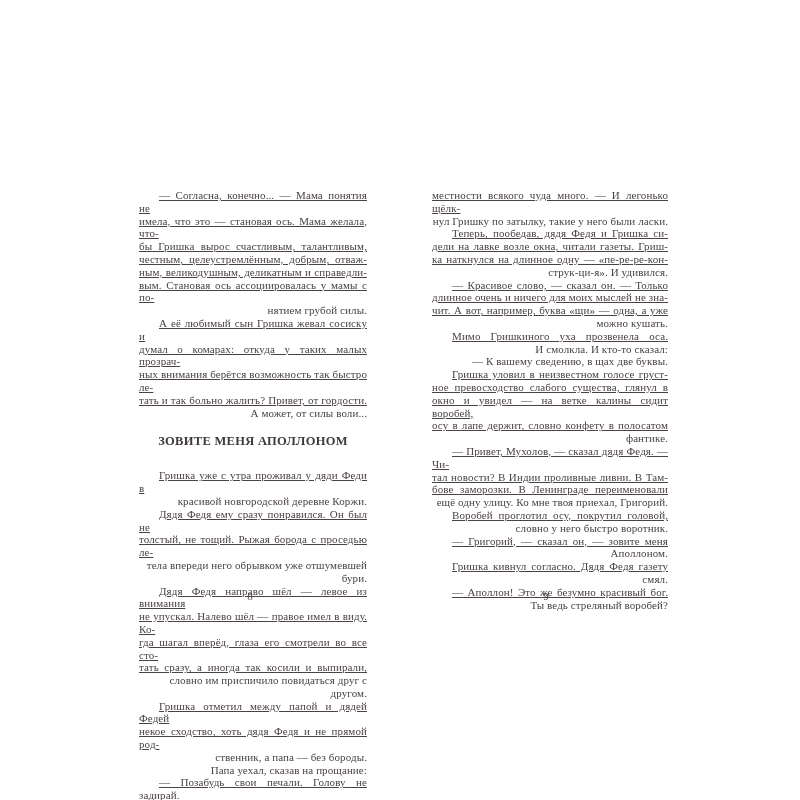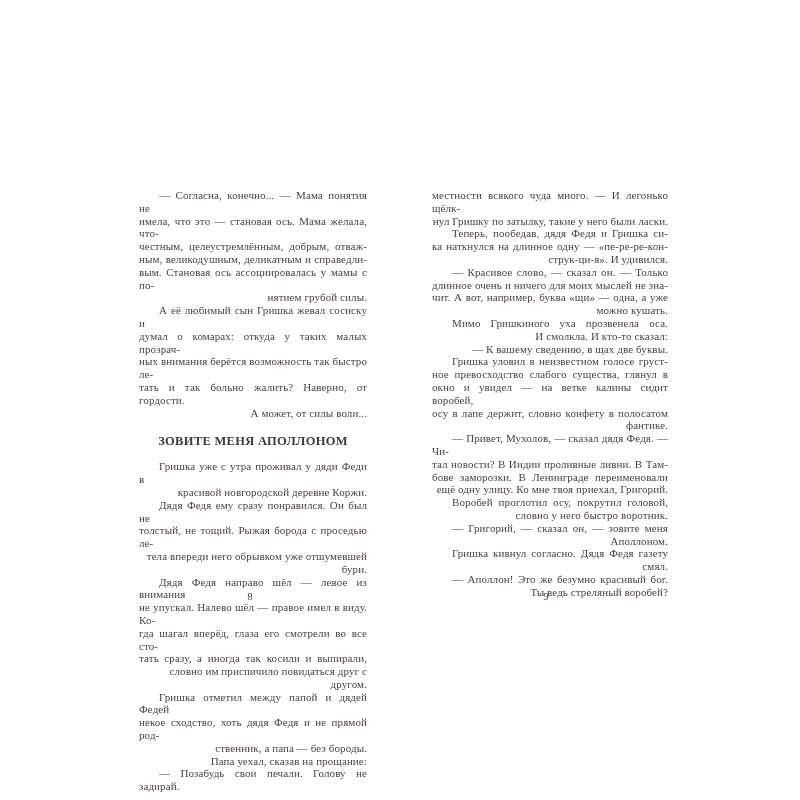--- a/index.html
+++ b/index.html
@@ -22,28 +22,29 @@
     line-height: 12.8px;
     color: #4b4243;
     letter-spacing: 0.1px;
   }
   #left-col  { left: 139px; width: 228px; }
   #right-col { left: 432px; width: 236px; }
   .line { text-align: right; }
   .line.j {
     text-align: justify;
     text-align-last: justify;
+    text-decoration: underline;
   }
   .line.ind { text-indent: 20px; }
   .chapter-heading {
     font-weight: bold;
     text-align: center;
     font-size: 12.5px;
     line-height: 15px;
-    margin: 15px 0 11px 0;
+    margin: 15px 0 20px 0;
     letter-spacing: 0.3px;
     color: #3e383a;
   }
   .pagenum {
     position: absolute;
     top: 590px;
     text-align: center;
     font-family: "Liberation Serif", "DejaVu Serif", serif;
     font-size: 11px;
     line-height: 12px;
@@ -52,28 +53,29 @@
   #pagenum-left  { left: 139px; width: 222px; }
   #pagenum-right { left: 432px; width: 228px; }
 </style>
 </head>
 <body>
 
 <div id="canvas">
   <div class="text-col" id="left-col">
       <div class="line j ind">— Согласна, конечно... — Мама понятия не</div>
       <div class="line j">имела, что это — становая ось. Мама желала, что-</div>
+      <div class="line j">бы Гришка вырос счастливым, талантливым,</div>
       <div class="line j">честным, целеустремлённым, добрым, отваж-</div>
       <div class="line j">ным, великодушным, деликатным и справедли-</div>
       <div class="line j">вым. Становая ось ассоциировалась у мамы с по-</div>
       <div class="line">нятием грубой силы.</div>
       <div class="line j ind">А её любимый сын Гришка жевал сосиску и</div>
       <div class="line j">думал о комарах: откуда у таких малых прозрач-</div>
       <div class="line j">ных внимания берётся возможность так быстро ле-</div>
-      <div class="line j">тать и так больно жалить? Наверно, от гордости.</div>
+      <div class="line j">тать и так больно жалить? Привет, от гордости.</div>
       <div class="line">А может, от силы воли...</div>
       <div class="chapter-heading">ЗОВИТЕ МЕНЯ АПОЛЛОНОМ</div>
       <div class="line j ind">Гришка уже с утра проживал у дяди Феди в</div>
       <div class="line">красивой новгородской деревне Коржи.</div>
       <div class="line j ind">Дядя Федя ему сразу понравился. Он был не</div>
       <div class="line j">толстый, не тощий. Рыжая борода с проседью ле-</div>
       <div class="line">тела впереди него обрывком уже отшумевшей бури.</div>
       <div class="line j ind">Дядя Федя направо шёл — левое из внимания</div>
       <div class="line j">не упускал. Налево шёл — правое имел в виду. Ко-</div>
       <div class="line j">гда шагал вперёд, глаза его смотрели во все сто-</div>
@@ -82,20 +84,21 @@
       <div class="line j ind">Гришка отметил между папой и дядей Федей</div>
       <div class="line j">некое сходство, хоть дядя Федя и не прямой род-</div>
       <div class="line">ственник, а папа — без бороды.</div>
       <div class="line ind">Папа уехал, сказав на прощание:</div>
       <div class="line j ind">— Позабудь свои печали. Голову не задирай.</div>
     </div>
   <div class="text-col" id="right-col">
       <div class="line j">местности всякого чуда много. — И легонько щёлк-</div>
       <div class="line">нул Гришку по затылку, такие у него были ласки.</div>
       <div class="line j ind">Теперь, пообедав, дядя Федя и Гришка си-</div>
+      <div class="line j">дели на лавке возле окна, читали газеты. Гриш-</div>
       <div class="line j">ка наткнулся на длинное одну — «пе-ре-ре-кон-</div>
       <div class="line">струк-ци-я». И удивился.</div>
       <div class="line j ind">— Красивое слово, — сказал он. — Только</div>
       <div class="line j">длинное очень и ничего для моих мыслей не зна-</div>
       <div class="line j">чит. А вот, например, буква «щи» — одна, а уже</div>
       <div class="line">можно кушать.</div>
       <div class="line j ind">Мимо Гришкиного уха прозвенела оса.</div>
       <div class="line">И смолкла. И кто-то сказал:</div>
       <div class="line ind">— К вашему сведению, в щах две буквы.</div>
       <div class="line j ind">Гришка уловил в неизвестном голосе груст-</div>

